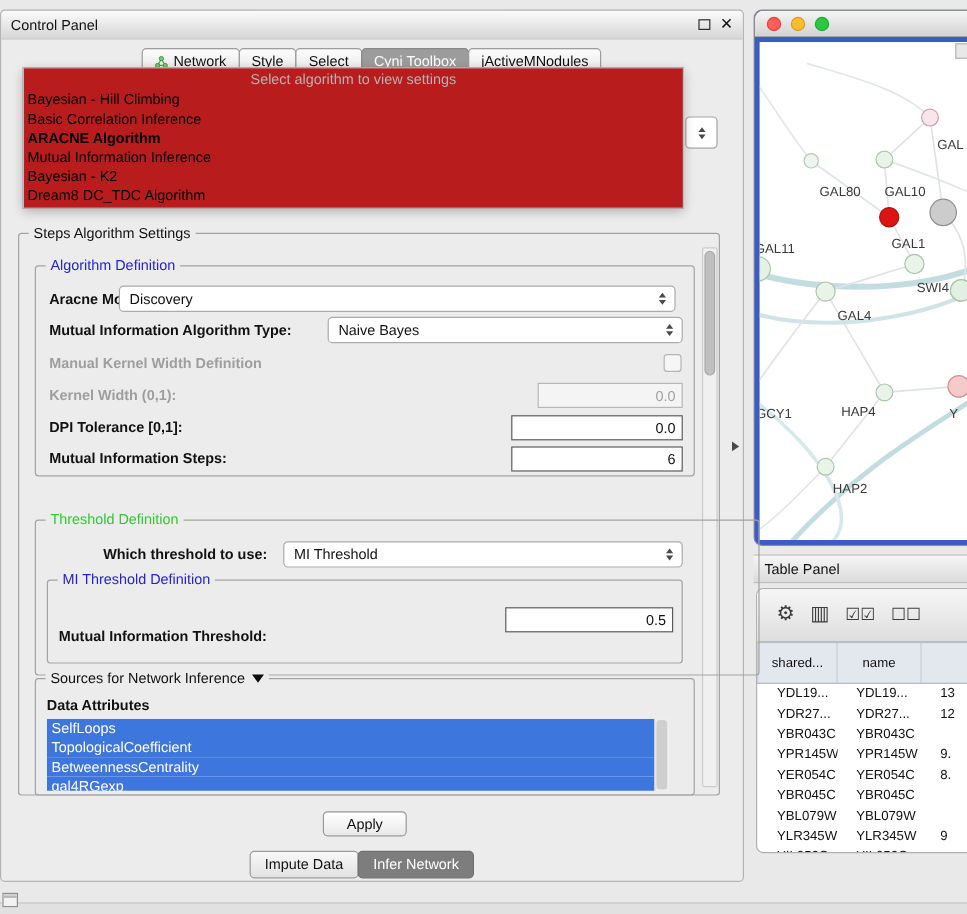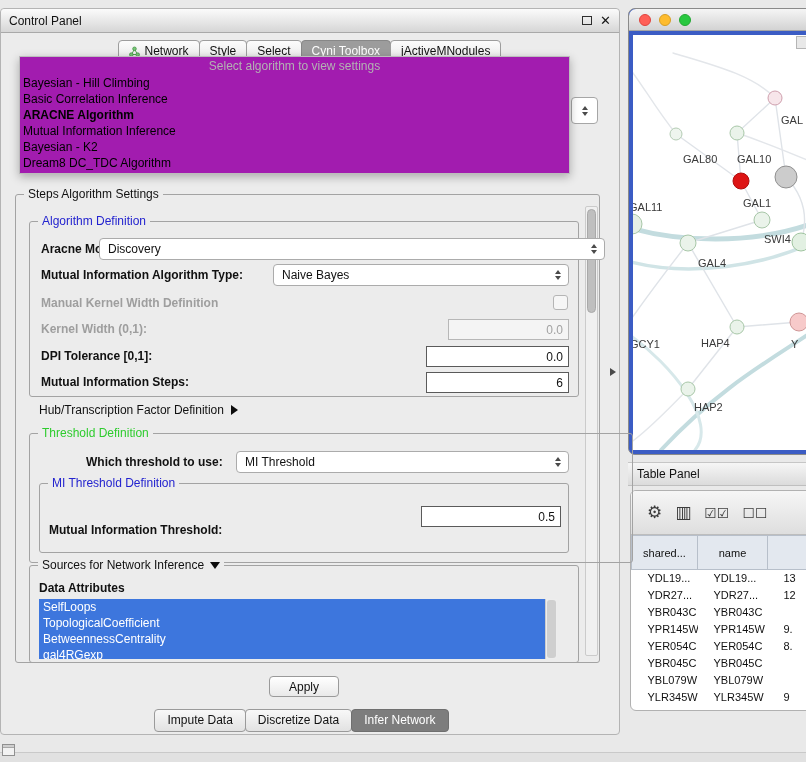--- a/index.html
+++ b/index.html
@@ -21,21 +21,21 @@
 
   #top-tabs { position:absolute; top:31px; left:0; right:0; display:flex; justify-content:center; }
   .tab { padding:3px 10px 4px; border:1px solid #9d9d9d; margin-left:-1px;
     border-radius:4px 4px 0 0; background:linear-gradient(#fcfcfc,#e7e7e7);
     display:flex; gap:5px; align-items:center; white-space:nowrap; }
   .tab.active { background:#9c9c9c; color:#fff; border-color:#878787; }
   .tab-icon { display:inline-flex; }
 
   
   #algo-popup { position:absolute; left:18px; top:47px; width:551px; height:118px;
-    background:#a21caf; border:1px solid #bcbcbc; box-shadow:0 3px 9px rgba(0,0,0,.28);
+    background:#b91c1c; border:1px solid #bcbcbc; box-shadow:0 3px 9px rgba(0,0,0,.28);
     z-index:60; padding-top:1px; }
   .popup-placeholder { height:17px; line-height:17px; text-align:center; color:#b3b3b3; }
   .popup-item { height:16px; line-height:16px; padding-left:3px; color:#000; }
   .popup-item.selected { font-weight:bold; }
 
   #combo-spinner { position:absolute; left:570px; top:88px; width:27px; height:27px;
     background:#fff; border:1px solid #a6a6a6; border-radius:4px; z-index:5;
     display:flex; flex-direction:column; align-items:center; justify-content:center; gap:2px; }
 
   .tri-up { width:0; height:0; border-left:3.5px solid transparent; border-right:3.5px solid transparent; border-bottom:4.5px solid #4a4a4a; }
@@ -203,21 +203,21 @@
     <div id="settings-thumb"></div>
   </div>
 
   <div class="group" id="algo-group">
     <div class="legend blue">
       <span>Algorithm Definition</span>
     </div>
   </div>
 
   <div class="flabel" style="left:40px; top:229px;">Aracne Mode:</div>
-  <div class="combo" style="left:98px; top:229px; width:506px;">
+  <div class="combo" style="left:98px; top:229px; width:464px;">
     <span>Discovery</span>
     <span class="combo-arrows">
         <span class="tri-up"></span>
         <span class="tri-down"></span>
       </span>
   </div>
 
   <div class="flabel" style="left:40px; top:255px;">Mutual Information Algorithm Type:</div>
   <div class="combo" style="left:272px; top:255px; width:296px;">
     <span>Naive Bayes</span>
@@ -238,24 +238,20 @@
   <div class="flabel" style="left:40px; top:336px;">DPI Tolerance [0,1]:</div>
   <div class="field" style="left:425px; top:337px; width:143px;">
     <span>0.0</span>
   </div>
 
   <div class="flabel" style="left:40px; top:362px;">Mutual Information Steps:</div>
   <div class="field" style="left:425px; top:363px; width:143px;">
     <span>6</span>
   </div>
 
-  <div id="hub-row">
-    <span>Hub/Transcription Factor Definition</span>
-    <span class="tri-right-b"></span>
-  </div>
 
   <div class="group" id="threshold-group">
     <div class="legend green">
       <span>Threshold Definition</span>
     </div>
   </div>
 
   <div class="flabel" style="left:85px; top:442px;">Which threshold to use:</div>
   <div class="combo" style="left:235px; top:442px; width:333px;">
     <span>MI Threshold</span>
@@ -291,21 +287,20 @@
   <div id="attr-scrollbar">
     <div id="attr-thumb"></div>
   </div>
 
   <div id="apply-btn">
     <span>Apply</span>
   </div>
 
   <div id="bottom-tabs">
       <div class="btab">Impute Data</div>
-      <div class="btab">Discretize Data</div>
       <div class="btab active">Infer Network</div>
     </div>
 </div>
 
 <div id="splitter-arrow"></div>
 
 <div id="net-window">
   <div class="net-titlebar">
     <span class="light red"></span>
     <span class="light yellow"></span>

